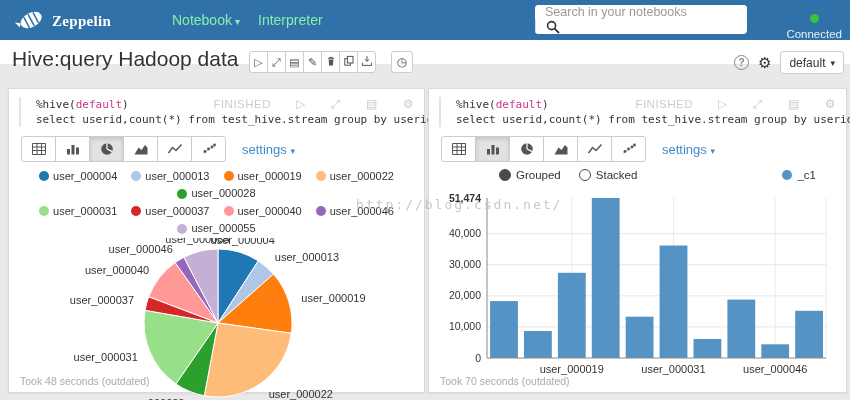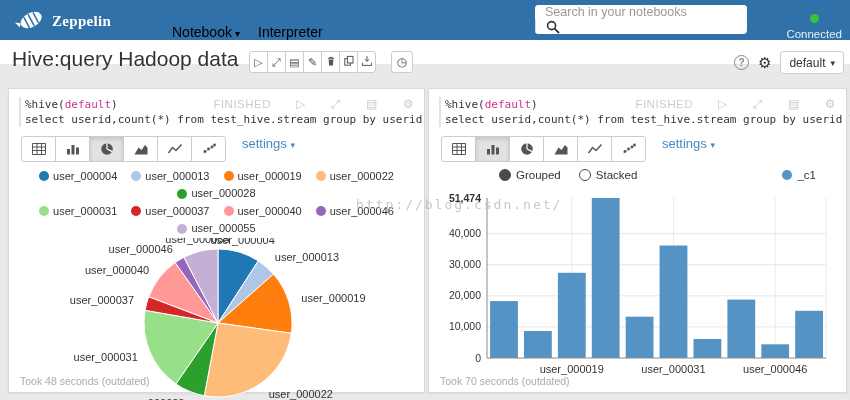--- a/index.html
+++ b/index.html
@@ -4,21 +4,21 @@
 <style>
   * { box-sizing: border-box; }
   html,body { margin:0; padding:0; }
   body { width:850px; height:400px; position:relative; overflow:hidden;
          background:#e9e9e9; font-family:"Liberation Sans",sans-serif; }
 
   
   .navbar { position:absolute; top:0; left:0; right:0; height:40px; background:#3071a9; }
   .brand { position:absolute; left:14px; top:4px; display:flex; align-items:center; gap:8px; color:#fff; }
   .brand-name { font-family:Liberation Serif, serif; font-weight:bold; font-size:15px; letter-spacing:.3px; }
-  .nav-item { position:absolute; top:24px; color:#000000; font-size:14px; cursor:pointer; }
+  .nav-item { position:absolute; top:12px; color:#86efac; font-size:14px; cursor:pointer; }
   .nav-item.nb { left:172px; } .nav-item.ip { left:258px; }
   .caret-w { font-size:10px; margin-left:3px; }
   .search-wrap { position:absolute; right:103px; top:5px; width:212px; height:29px; background:#fff; border-radius:4px; display:flex; overflow:hidden;flex-direction:column; }
   .search-input { flex:1; border:none; outline:none; padding:0 10px; font-size:12.5px; color:#555; font-family:"Liberation Sans",sans-serif; }
   .search-input::placeholder { color:#999; }
   .search-btn { width:34px; border:none; border-left:1px solid #ddd; background:#fff; display:flex; align-items:center; justify-content:center; cursor:pointer; }
   .conn { position:absolute; right:8px; top:14px; display:flex; align-items:center; gap:5px; color:#e8eef4; font-size:11.5px;flex-direction:column; }
   .conn-dot { width:9px; height:9px; border-radius:50%; background:#35c435; }
 
   
@@ -34,25 +34,25 @@
   .gear-note { font-size:15px; color:#333; cursor:pointer; line-height:1; }
   .default-btn { border:1px solid #ccc; border-radius:3px; height:23px; padding:0 8px; font-size:12px; color:#333; background:#fff; display:flex; align-items:center; gap:5px; cursor:pointer; }
   .caret-d { font-size:9px; color:#333; }
 
   
   .paragraph { position:absolute; top:88px; height:305px; background:#fff; border:1px solid #d9d9d9; box-shadow:0 1px 2px rgba(0,0,0,.06); }
   #p0 { left:8px;  width:417px; }
   #p1 { left:428px; width:419px; }
   .status { position:absolute; top:8px; right:10px; color:#ccc; font-size:11.5px; letter-spacing:.5px; display:flex; gap:25px; align-items:center; z-index:2; }
   .s-icon { font-size:12px; cursor:pointer; }
-  .code { margin:8px 10px 0 10px; border-left:2px solid #e3e3e3; padding-left:4px;
+  .code { margin:8px 10px 0 10px; border-left:2px solid #e3e3e3; padding-left:15px;
           font-family:"DejaVu Sans Mono",monospace; font-size:11px; color:#333; }
   .code-line { line-height:15px; white-space:pre; }
   .interp { color:#cc338b; }
-  .chart-toolbar { display:flex; margin:9px 0 0 12px; }
+  .chart-toolbar { display:flex; align-items:center; margin:9px 0 0 12px; }
   .btn-group { display:inline-flex; }
   .ct-btn { width:35px; height:26px; background:#fff; border:1px solid #ccc; margin-left:-1px; display:flex; align-items:center; justify-content:center; cursor:pointer; padding:0; }
   .ct-btn:first-child { border-radius:3px 0 0 3px; margin-left:0; }
   .ct-btn:last-child { border-radius:0 3px 3px 0; }
   .ct-btn.active { background:#e2e2e2; box-shadow:inset 0 2px 4px rgba(0,0,0,.14); }
   .settings-link { margin-left:16px; color:#428bca; font-size:13px; cursor:pointer; }
   .caret-blue { font-size:9px; }
 
   .pie-legend { text-align:center; margin-top:5px; line-height:17px; }
   .legend-item { display:inline-flex; align-items:center; margin:0 7px; font-size:11px; color:#333; }

